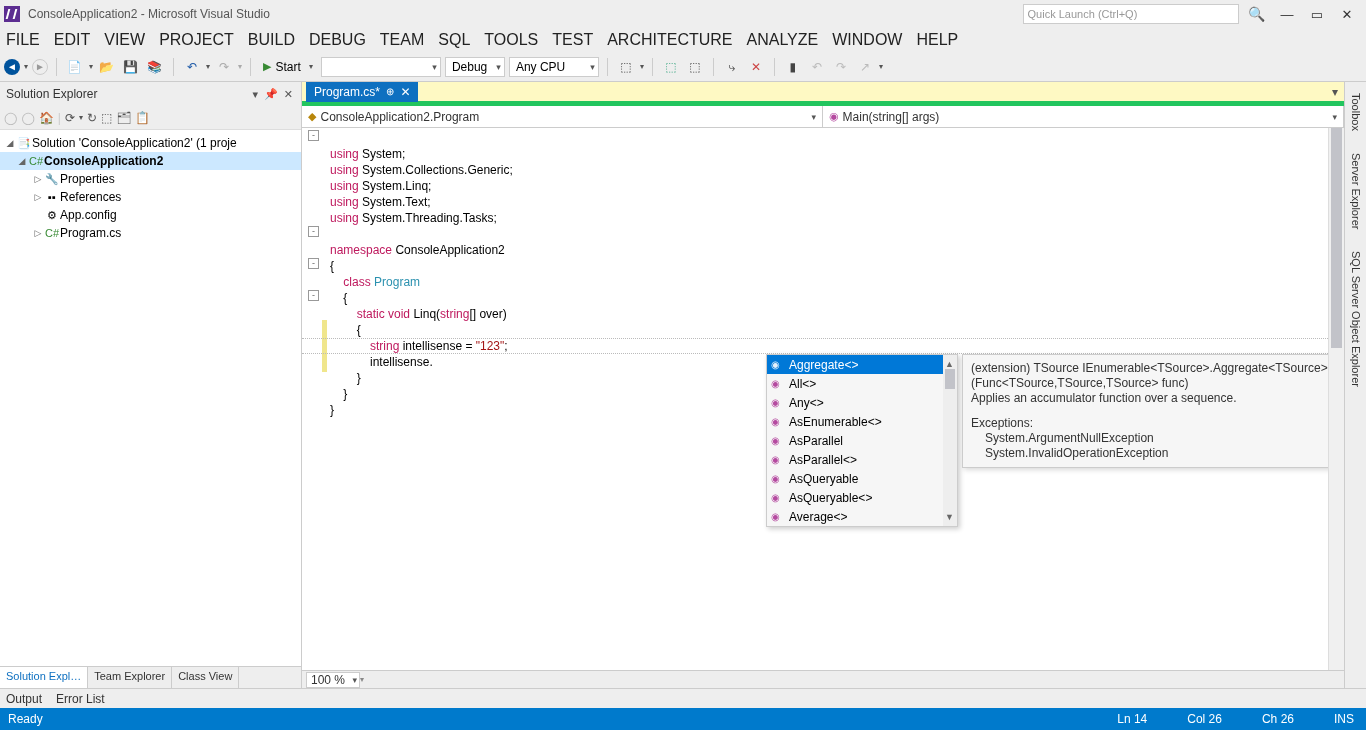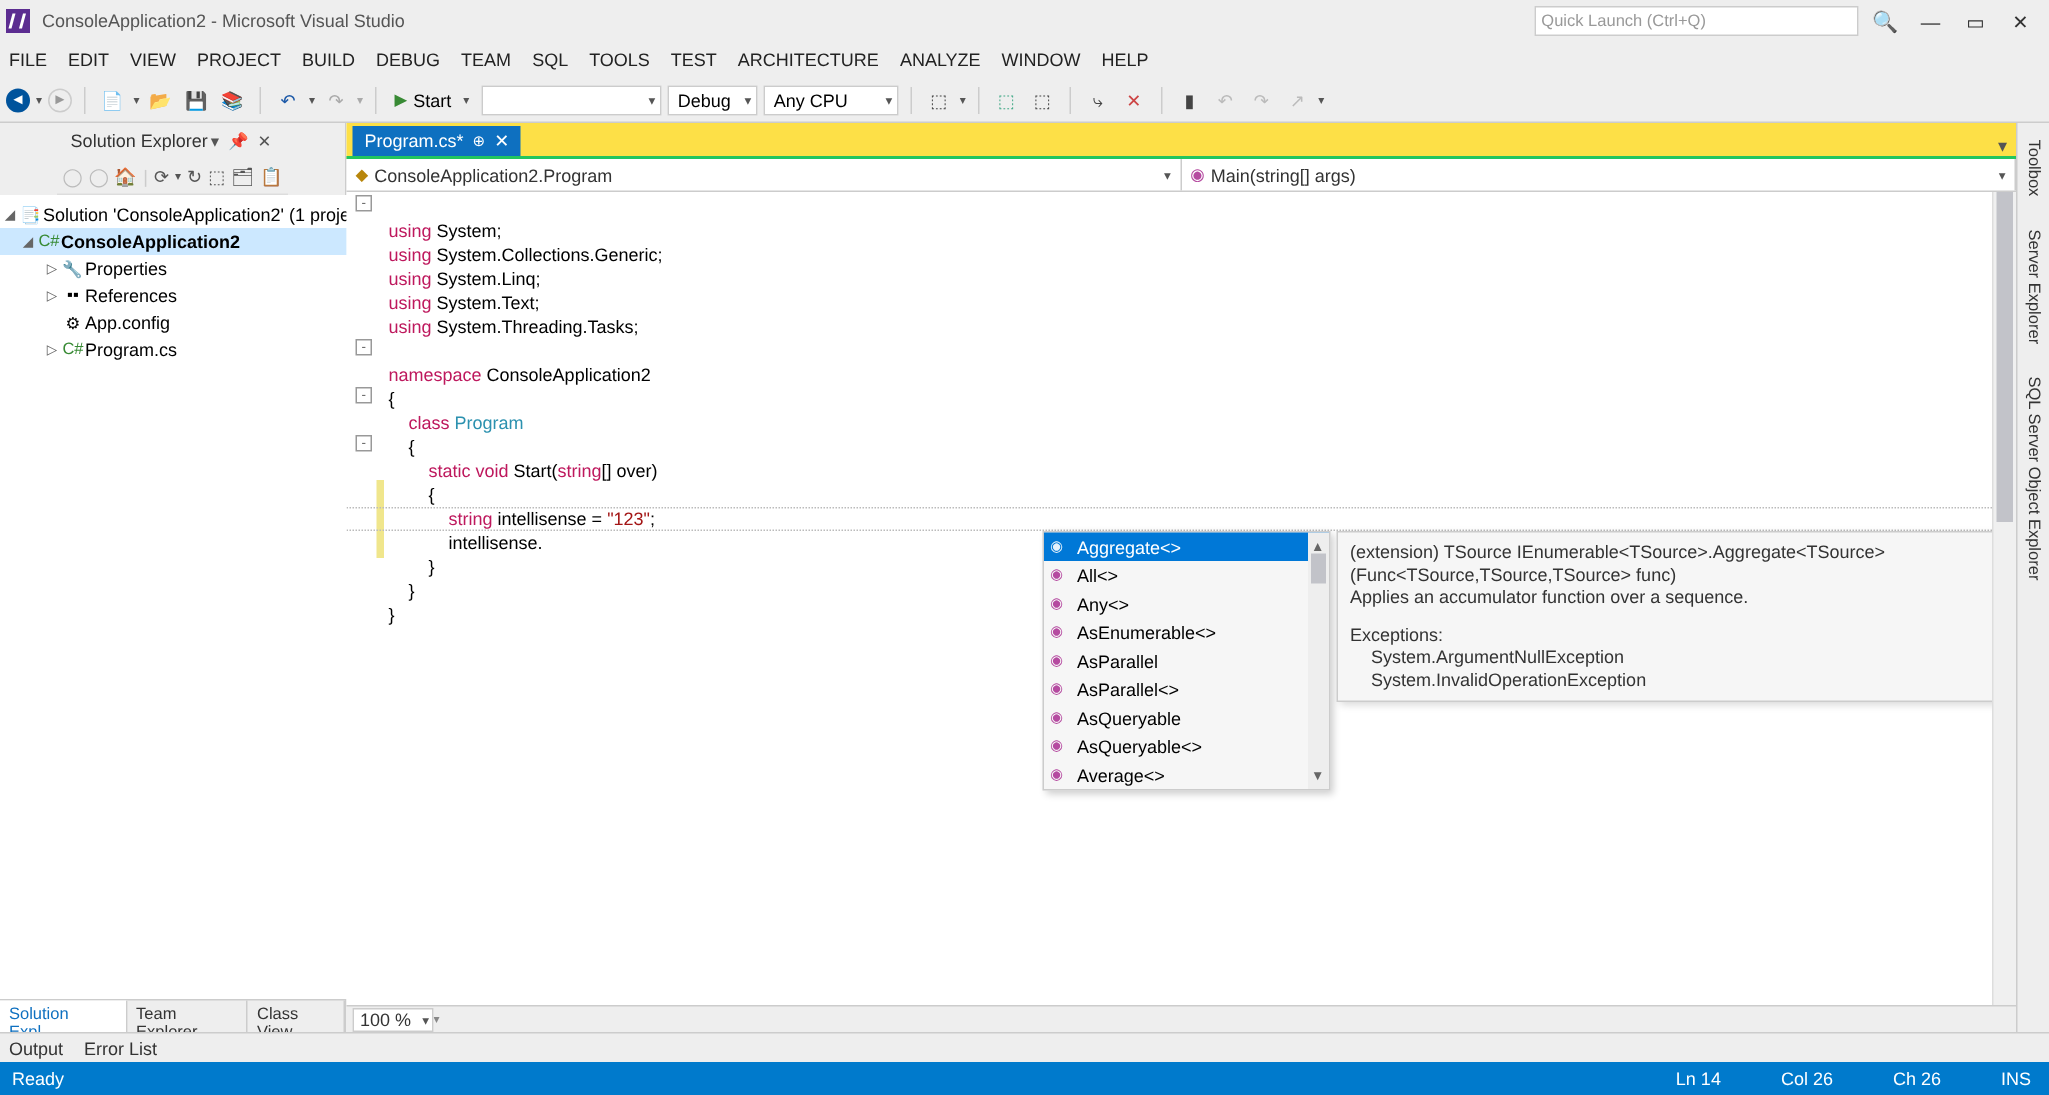--- a/index.html
+++ b/index.html
@@ -6,53 +6,53 @@
 body { background:#eee; width:1366px; height:730px; overflow:hidden; display:flex; flex-direction:column; }
 .title-bar { height:28px; background:#eee; display:flex; align-items:center; padding:0 4px; }
 .title-bar .vs-logo { width:16px; height:16px; background:#5c2d91; margin-right:8px; position:relative; }
 .title-bar .vs-logo::before { content:""; position:absolute; left:3px; top:3px; width:5px; height:10px; border-left:2px solid #fff; border-right:2px solid #fff; transform:skewX(-15deg);}
 .title-bar .title { color:#555; font-size:12px; flex:0 0 auto; }
 .title-bar .spacer { flex:1; }
 .title-bar .quick-launch { width:216px; height:20px; background:#fff; border:1px solid #ccc; padding:0 4px; color:#999; font-size:11px; display:flex; align-items:center; }
 .title-bar .search-glyph { margin-left:4px; font-size:14px; color:#555; padding:0 6px; }
 .title-bar .win-btn { width:30px; text-align:center; font-size:13px; color:#333; padding:2px 0; }
 .menu-bar { height:24px; background:#eee; display:flex; align-items:center; padding:0 6px; gap:14px; }
-.menu-bar span { color:#222; font-size:12px; }
+.menu-bar span { color:#222; font-size:16px; }
 .toolbar { height:30px; background:#eee; border-bottom:1px solid #ccc; display:flex; align-items:center; padding:0 4px; gap:4px; }
 .tb-btn { width:20px; height:20px; display:inline-flex; align-items:center; justify-content:center; color:#444; border:1px solid transparent; }
 .tb-sep { width:1px; height:18px; background:#ccc; margin:0 4px; }
 .tb-back { color:#fff; background:#00539c; border-radius:50%; width:16px; height:16px; font-size:10px; display:inline-flex; align-items:center; justify-content:center;}
 .tb-fwd { color:#999; border:1px solid #ccc; border-radius:50%; width:16px; height:16px; font-size:10px; display:inline-flex; align-items:center; justify-content:center;}
 .tb-start { display:inline-flex; align-items:center; gap:4px; padding:0 4px; }
 .tb-start .play { color:#388a34; font-size:11px; }
 .tb-dd { border:1px solid #ccc; background:#fff; height:20px; padding:0 14px 0 6px; display:inline-flex; align-items:center; position:relative; min-width:60px;}
 .tb-dd::after { content:"▾"; position:absolute; right:3px; color:#555; font-size:9px; }
 .tb-dd.empty { min-width:120px; }
 .body-area { flex:1; display:flex; min-height:0; }
-.solution-panel { width:231px; background:#eee; display:flex; flex-direction:column; border-right:1px solid #ccc;align-items:center;}
+.solution-panel { width:302px; background:#eee; display:flex; flex-direction:column; border-right:1px solid #ccc;}
 .panel-header { height:24px; display:flex; align-items:center; padding:0 6px; background:#eee; }
 .panel-header .title { flex:1; color:#333; }
 .panel-header .icons { display:flex; gap:2px; }
 .panel-header .icons span { color:#555; font-size:11px; padding:0 2px;}
 .sol-toolbar { height:24px; display:flex; align-items:center; padding:0 4px; gap:4px; border-bottom:1px solid #ddd;}
 .sol-toolbar span { color:#555; font-size:12px; }
 .sol-search { height:24px; display:flex; align-items:center; padding:2px 4px; }
 .sol-search input { flex:1; height:20px; border:1px solid #ccc; padding:0 4px; font-size:11px; background:#fff; color:#888;}
 .sol-search .mag { padding:0 6px; color:#555; font-weight:bold;}
 .tree { flex:1; background:#fff; padding:4px 0; overflow:auto; font-size:12px;}
 .tree-row { display:flex; align-items:center; height:18px; padding-left:4px; white-space:nowrap;}
 .tree-row .exp { width:12px; color:#666; font-size:9px; text-align:center;}
 .tree-row .ic { width:16px; text-align:center; font-size:11px;}
 .tree-row.sel { background:#cce8ff; }
 .tree-row.sel .lbl { font-weight:bold; }
 .panel-tabs { height:22px; display:flex; border-top:1px solid #ccc; background:#eee;}
 .panel-tabs div { padding:3px 6px; border-right:1px solid #ccc; color:#333; font-size:11px;}
 .panel-tabs div.active { background:#fff; color:#0e70c0;}
 .editor-area { flex:1; display:flex; flex-direction:column; background:#fff; min-width:0;}
-.doc-tabs { height:24px; background:#fde047; display:flex; align-items:flex-end; padding-left:4px; border-bottom:2px solid #22c55e;}
+.doc-tabs { height:24px; background:#fef9c3; display:flex; align-items:center; padding-left:4px; border-bottom:5px solid #22c55e;}
 .doc-tab { background:#0e70c0; color:#fff; padding:3px 8px; display:flex; align-items:center; gap:6px; font-size:12px;}
 .doc-tab .pin { font-size:10px; }
 .doc-tab .x { font-size:12px; }
 .nav-bar { height:22px; display:flex; border-bottom:1px solid #ccc;}
 .nav-bar .nav-dd { flex:1; border-right:1px solid #ccc; display:flex; align-items:center; padding:0 6px; position:relative; color:#333; font-size:12px;}
 .nav-bar .nav-dd::after { content:"▾"; position:absolute; right:6px; color:#555; font-size:9px;}
 .nav-bar .nav-dd .ic{ color:#b8860b; margin-right:4px; font-size:11px;}
 .code-area { flex:1; position:relative; font-family:Consolas,monospace; font-size:13px; line-height:16px; overflow:hidden;}
 .gutter { position:absolute; left:0; top:0; bottom:0; width:24px; background:#fff; border-right:0px; }
 .fold { position:absolute; left:6px; width:11px; height:11px; border:1px solid #999; color:#666; font-size:9px; line-height:9px; text-align:center; background:#fff;}
@@ -252,21 +252,21 @@
 <span class="kw">using</span><span> System;</span>
 <span class="kw">using</span><span> System.Collections.Generic;</span>
 <span class="kw">using</span><span> System.Linq;</span>
 <span class="kw">using</span><span> System.Text;</span>
 <span class="kw">using</span><span> System.Threading.Tasks;</span>
 
 <span class="kw">namespace</span><span> ConsoleApplication2</span>
 <span>{</span>
 <span>    </span><span class="kw">class</span><span> </span><span class="typ">Program</span>
 <span>    {</span>
-<span>        </span><span class="kw">static</span><span> </span><span class="kw">void</span><span> Start(</span><span class="kw">string</span><span>[] over)</span>
+<span>        </span><span class="kw">static</span><span> </span><span class="kw">void</span><span> Linq(</span><span class="kw">string</span><span>[] over)</span>
 <span>        {</span>
 <span>            </span><span class="kw">string</span><span> intellisense = </span><span class="str">"123"</span><span>;</span>
 <span>            intellisense.</span>
 <span>        }</span>
 <span>    }</span>
 <span>}</span></div>
 
       <div class="intellisense">
         <div class="row sel">
             <span class="ic">◉</span>

